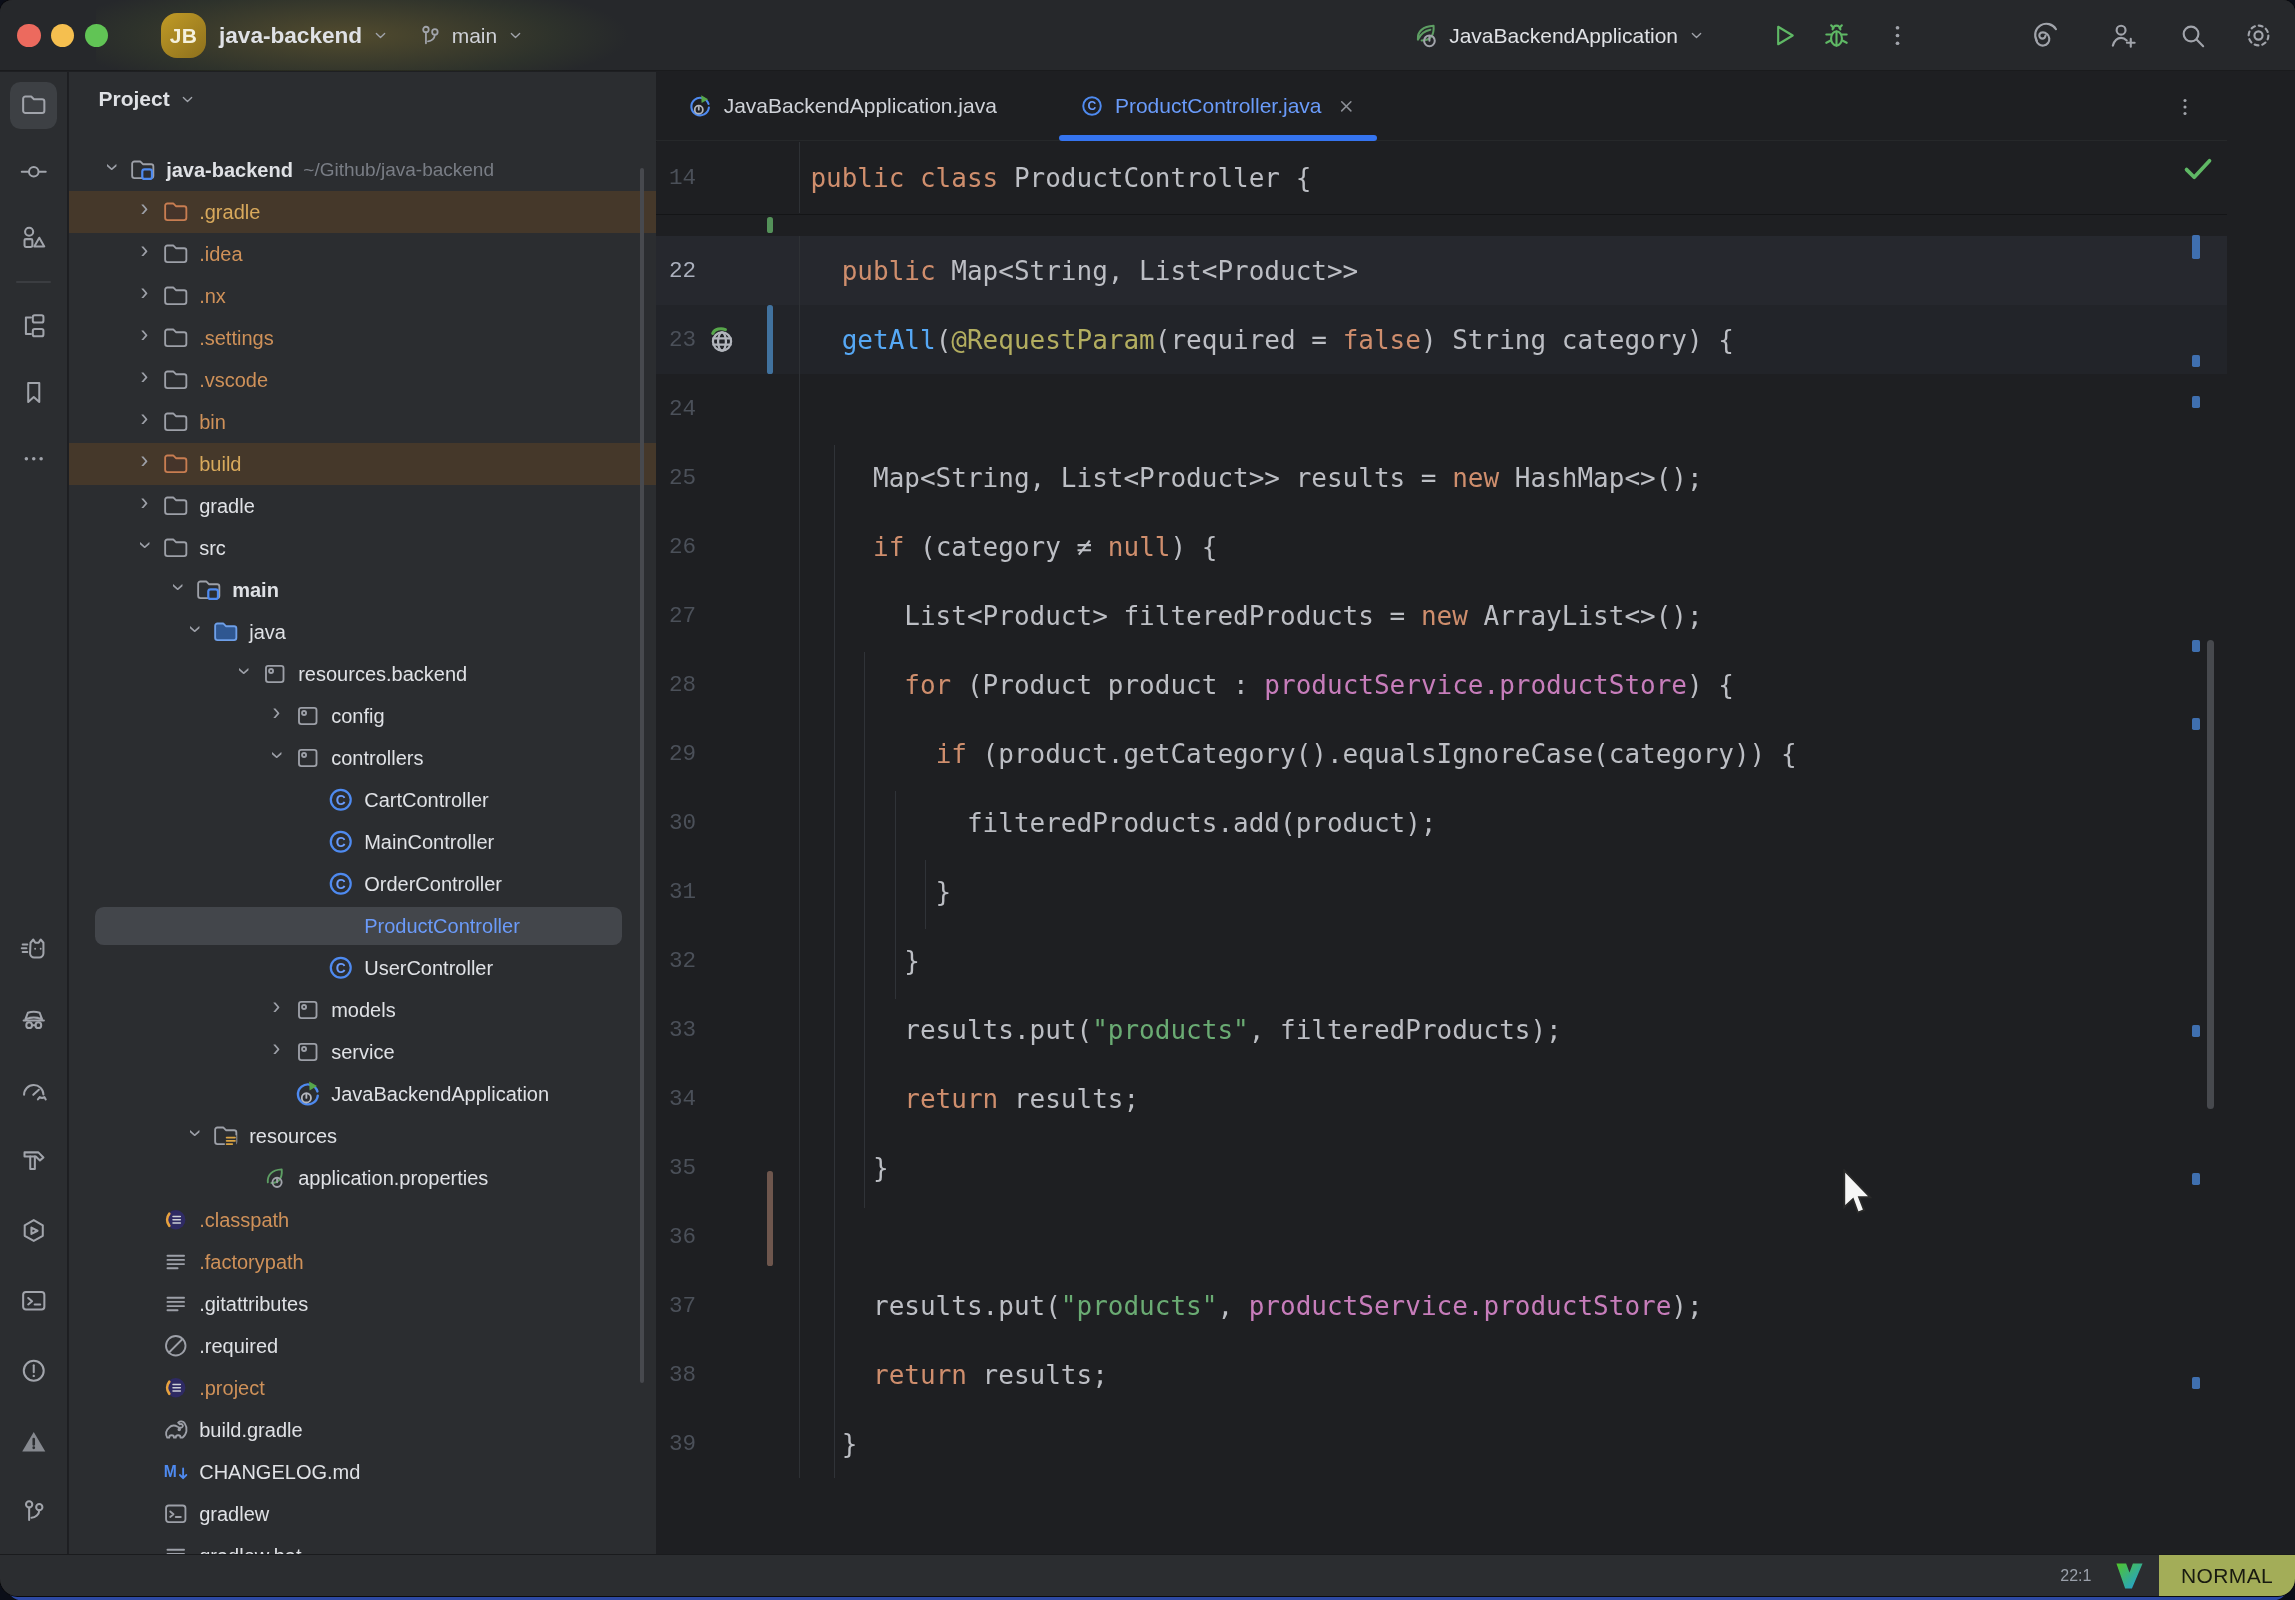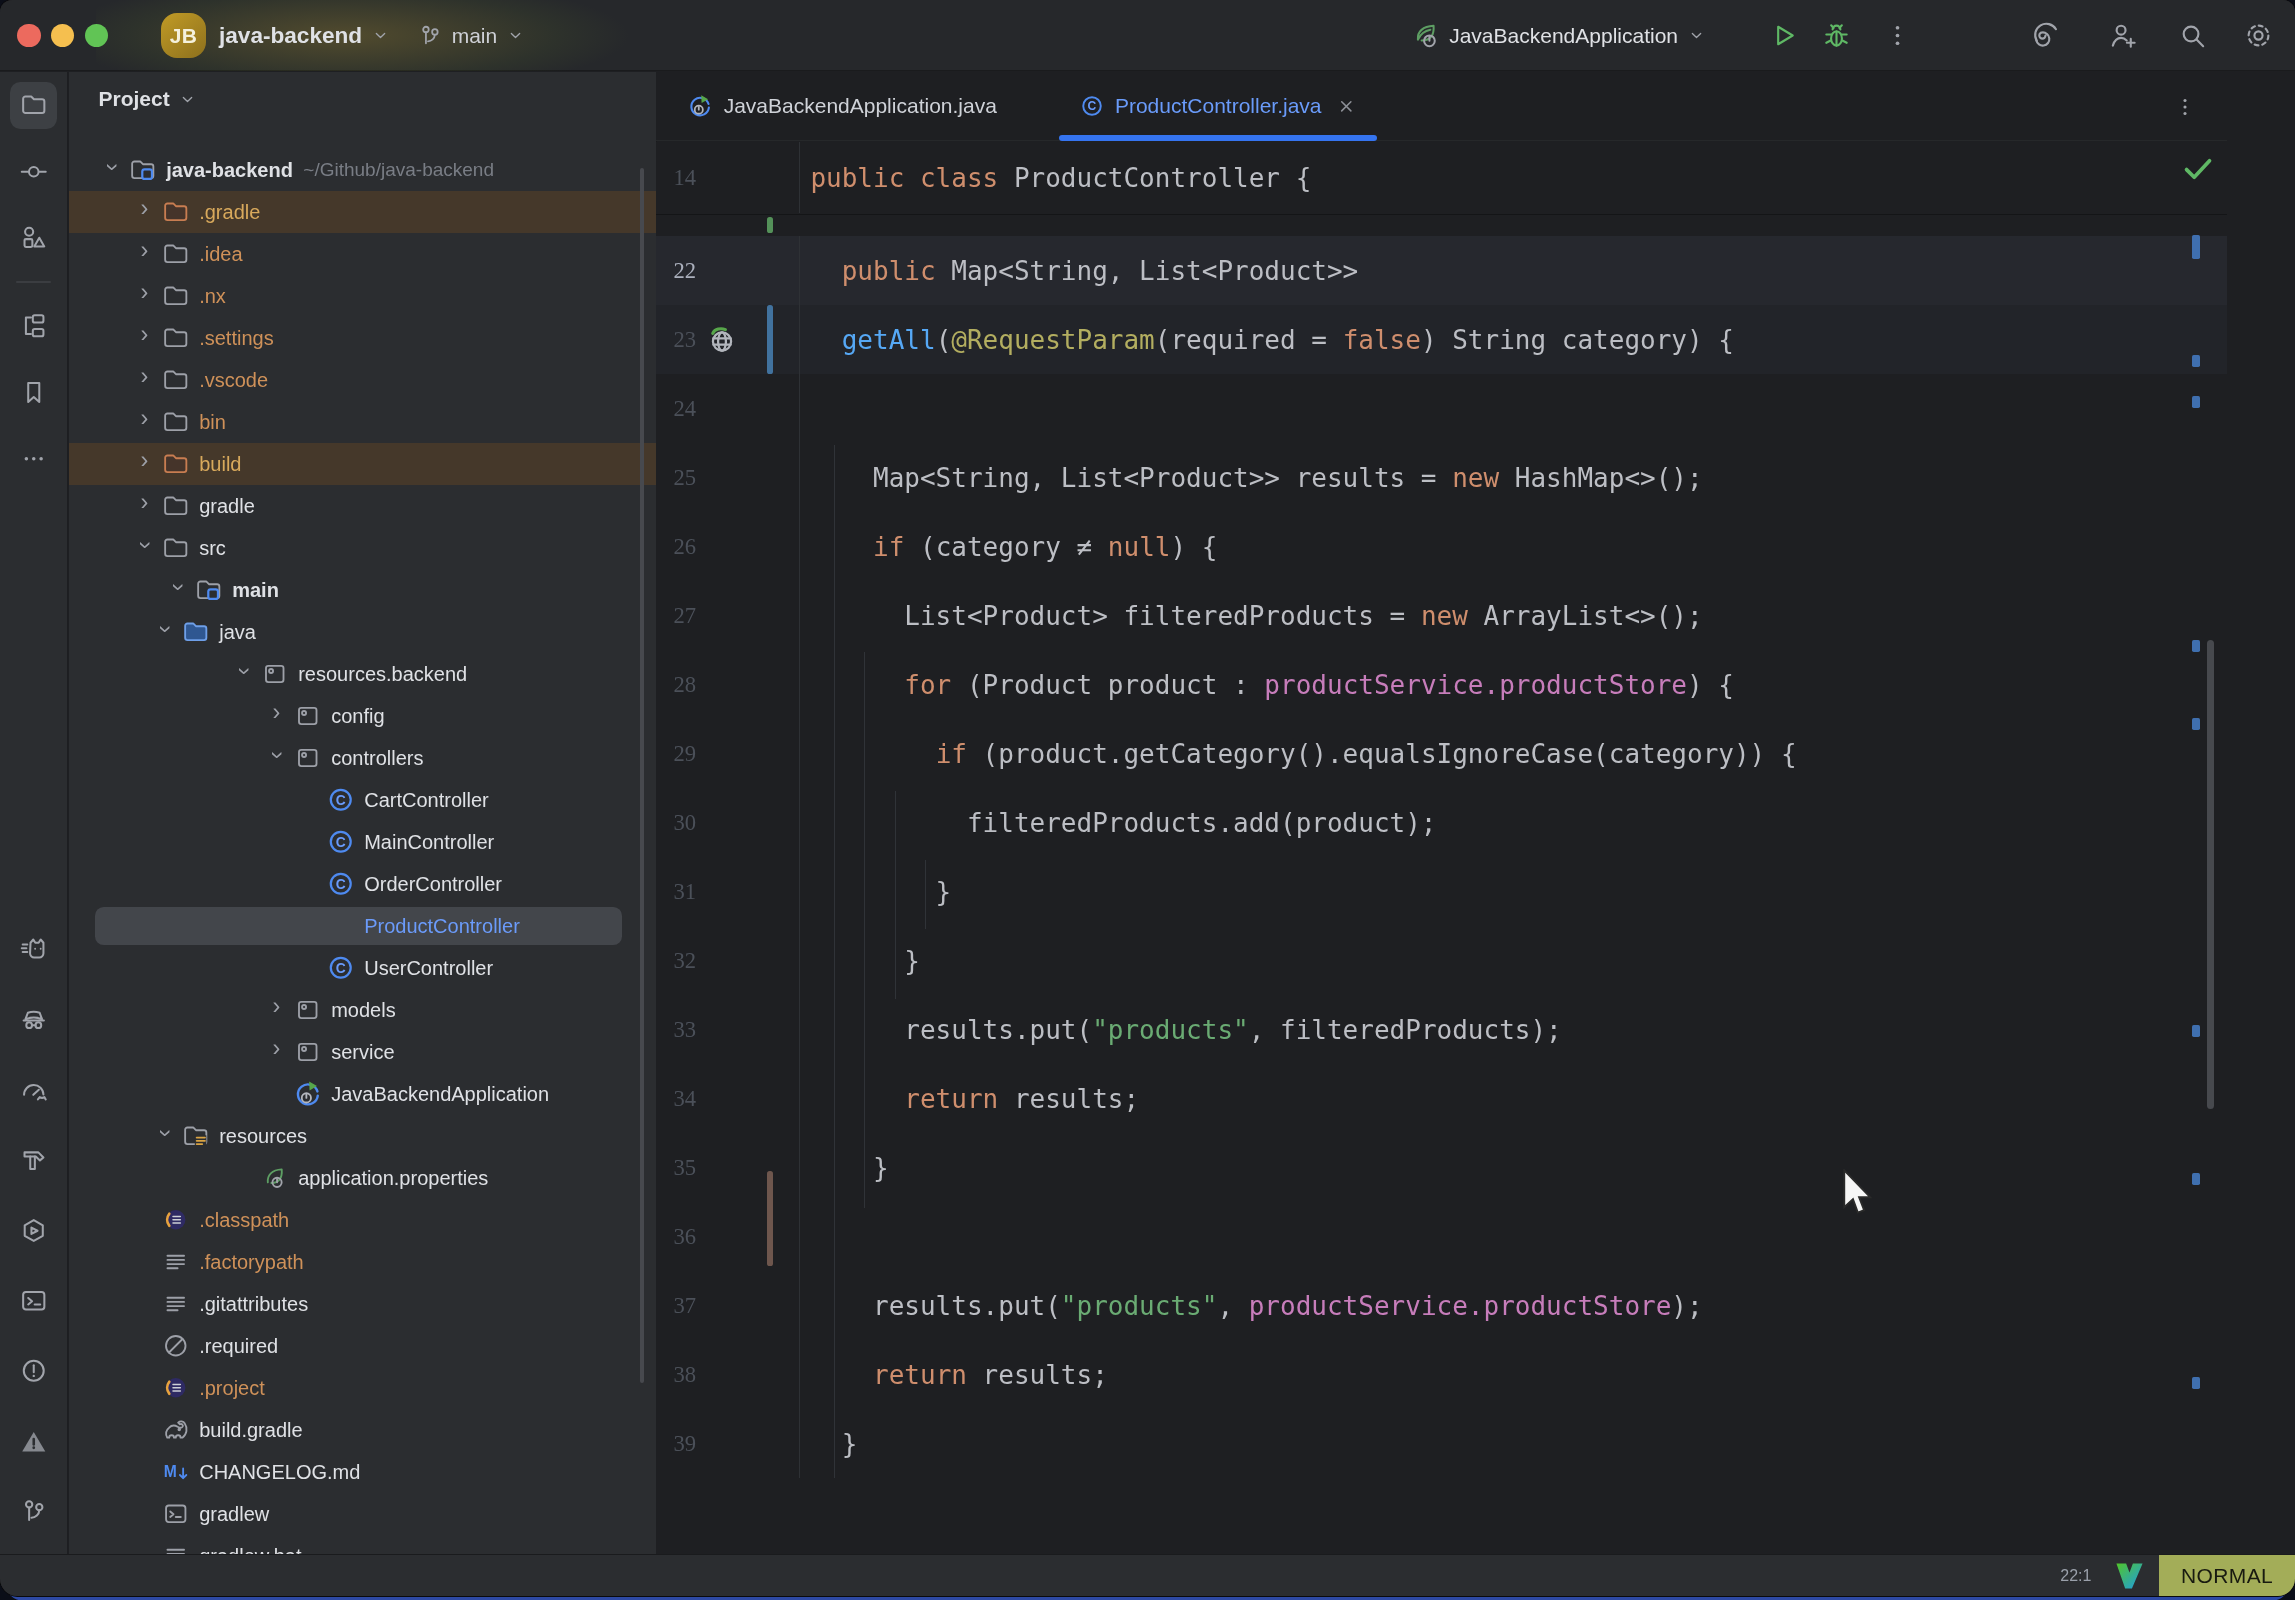--- a/index.html
+++ b/index.html
@@ -34,21 +34,21 @@
   .sbtn.active{background:#3d4044;}
   .sbtn.divider{height:1.7px;width:35px;margin:10.4px 0;background:#3b3d41;border-radius:0.9px;}
   .grp-bottom{margin-top:auto;display:flex;flex-direction:column;align-items:center;padding-bottom:7px;}
   .grp-bottom .sbtn{margin:11.7px 0;}
 
   
   .treepanel{position:absolute;left:69px;top:72px;width:588px;bottom:42px;background:#2b2d30;border-right:0.9px solid #1a1b1d;overflow:hidden;}
   .phead{height:54px;display:flex;align-items:center;padding-left:29.5px;gap:8.7px;font-size:21px;font-weight:600;color:#dfe1e5;}
   .trows{position:absolute;left:0;right:0;top:77px;bottom:0;overflow:hidden;}
   .trow{height:42px;display:flex;align-items:center;position:relative;font-size:20px;color:#dfe1e5;white-space:nowrap;}
-  .trow.l0{padding-left:26px}.trow.l1{padding-left:59px}.trow.l2{padding-left:92px}.trow.l3{padding-left:79px}
+  .trow.l0{padding-left:26px}.trow.l1{padding-left:59px}.trow.l2{padding-left:92px}.trow.l3{padding-left:109px}
   .trow.l4{padding-left:158px}.trow.l5{padding-left:191px}.trow.l6{padding-left:224px}
   .trow .chev{width:33px;height:42px;flex:none;display:flex;align-items:center;justify-content:center;color:#9da0a8;}
   .trow .chev::before{content:"›";font-size:23.4px;line-height:1;display:block;transform:translateY(-2.6px);}
   .trow.chev-down .chev::before{transform:rotate(90deg) translateX(-2.6px);}
   .trow.chev-none .chev{visibility:hidden;}
   .trow .ticon{width:29.5px;height:29.5px;flex:none;margin-right:8.7px;}
   .trow .ticon svg{width:100%;height:100%;stroke:#9da0a8;fill:none;stroke-width:2;stroke-linecap:round;stroke-linejoin:round;}
   .trow .tlabel{position:relative;}
   .trow .tsub{margin-left:10.4px;color:#797d85;font-size:19px;}
   .trow.bold .tlabel{font-weight:700;}
@@ -66,21 +66,21 @@
   .tab .closer{width:22.6px;height:22.6px;margin-left:3.5px;}
   .tab .closer svg{stroke:#8d9097;}
   .tabmore{position:absolute;right:29.5px;top:22px;width:26px;height:26px;}
 
   
   .editor{position:absolute;left:656px;top:142px;width:1571px;bottom:42px;background:#1e1f22;overflow:hidden;}
   .crow{display:flex;height:69px;position:relative;}
   .crow.hl{background:#26282e}.crow.hl2{background:#222429}
   .gut{flex:none;width:144px;height:100%;position:relative;border-right:0.9px solid #2e3135;}
   .num{position:absolute;left:0;top:0;width:40px;height:100%;display:flex;align-items:center;justify-content:flex-end;
-    font-family:Liberation Serif, serif;font-size:22.6px;color:#4b5059;}
+    font-family:Liberation Mono, monospace;font-size:22.6px;color:#4b5059;}
   .num.cur{color:#abb0bd;}
   .gicon{position:absolute;left:49px;top:50%;transform:translateY(-50%);width:33px;height:33px;}
   .chgbar{position:absolute;left:111px;top:0;bottom:0;width:6px;border-radius:2.6px;}
   .chgbar.chg-blue{background:#41729e;}
   .chgbar.chg-brown{background:#6e564d;top:-31px;bottom:5.2px;}
   .code{flex:1;display:flex;align-items:center;padding-left:10.4px;font-family:"DejaVu Sans Mono",monospace;
     font-size:26px;white-space:pre;color:#bcbec4;}
   .tk.kw{color:#cf8e6d}.tk.ann{color:#b3ae60}.tk.fn{color:#56a8f5}.tk.str{color:#6aab73}.tk.fd{color:#c77dbb}.tk.pl{color:#bcbec4}
   .sticky{position:absolute;left:0;top:0;right:0;height:73px;background:#1e1f22;border-bottom:1.7px solid #141517;z-index:3;}
   .sticky .crow{height:71px;}

